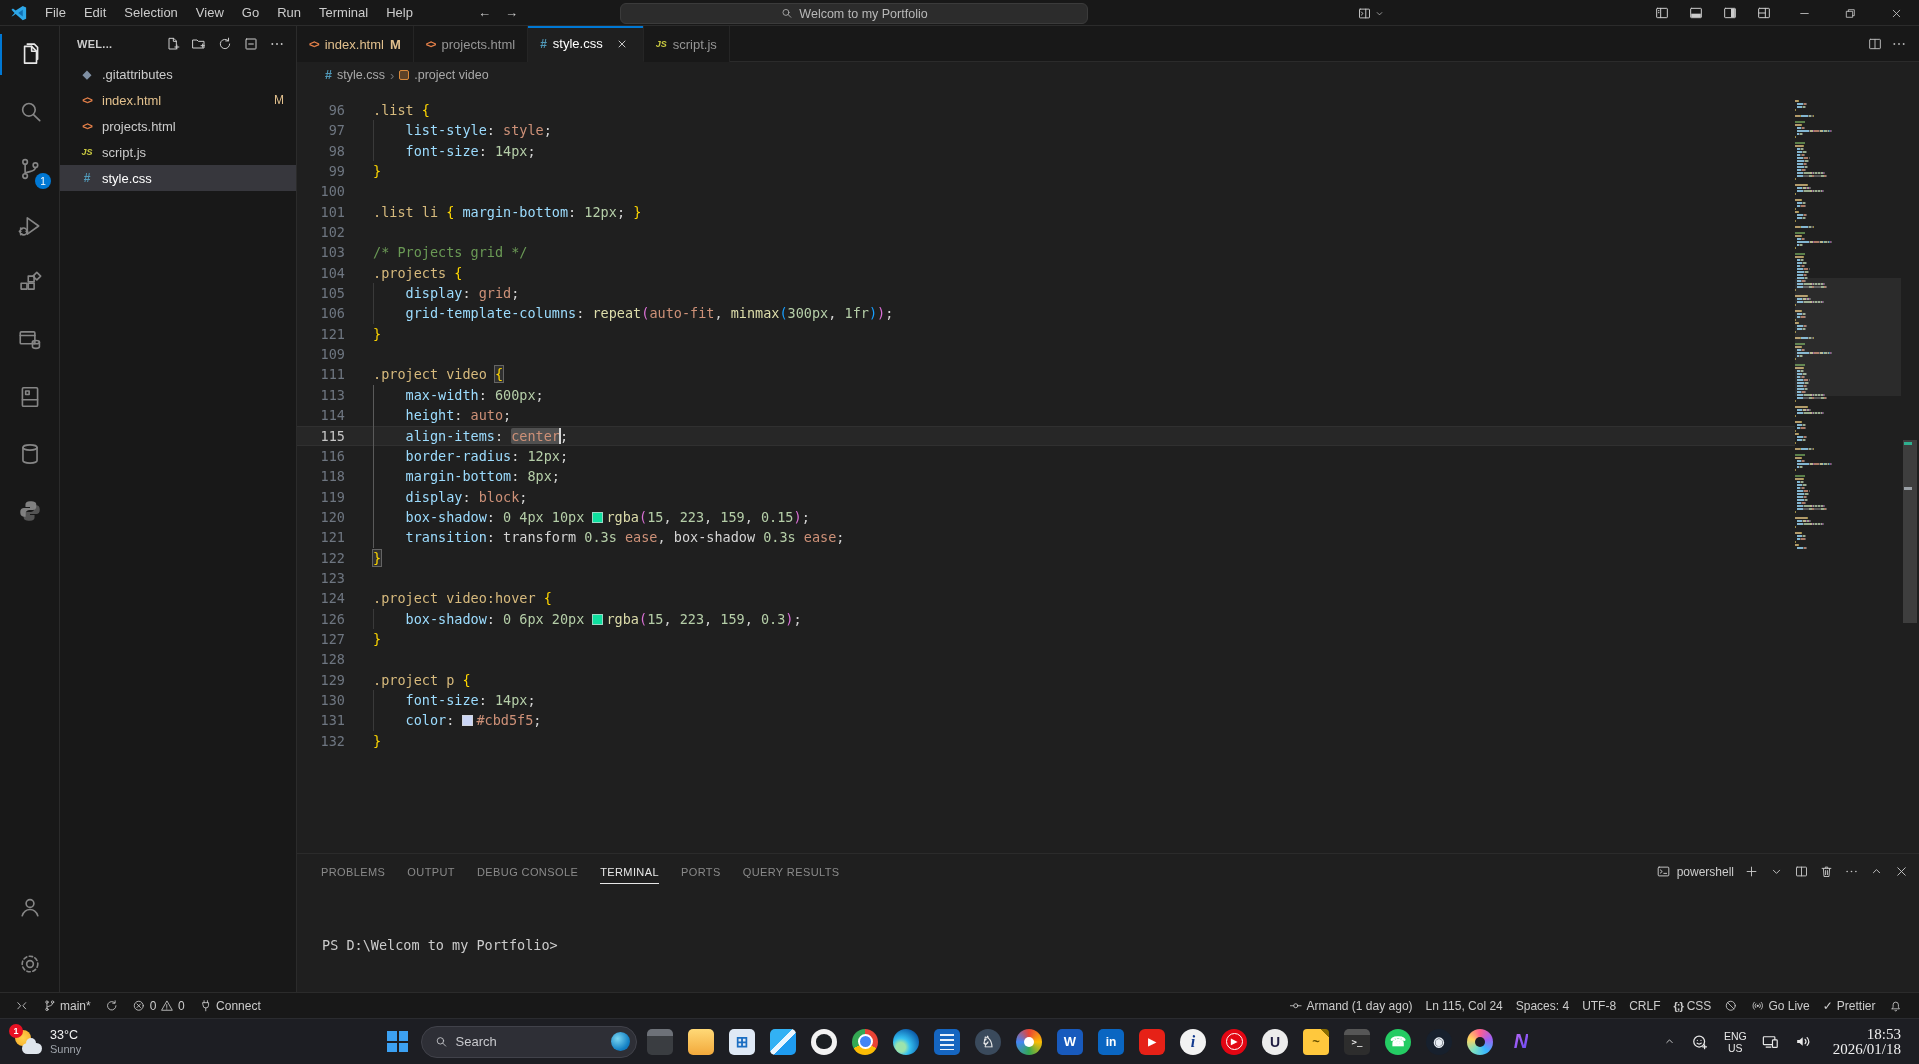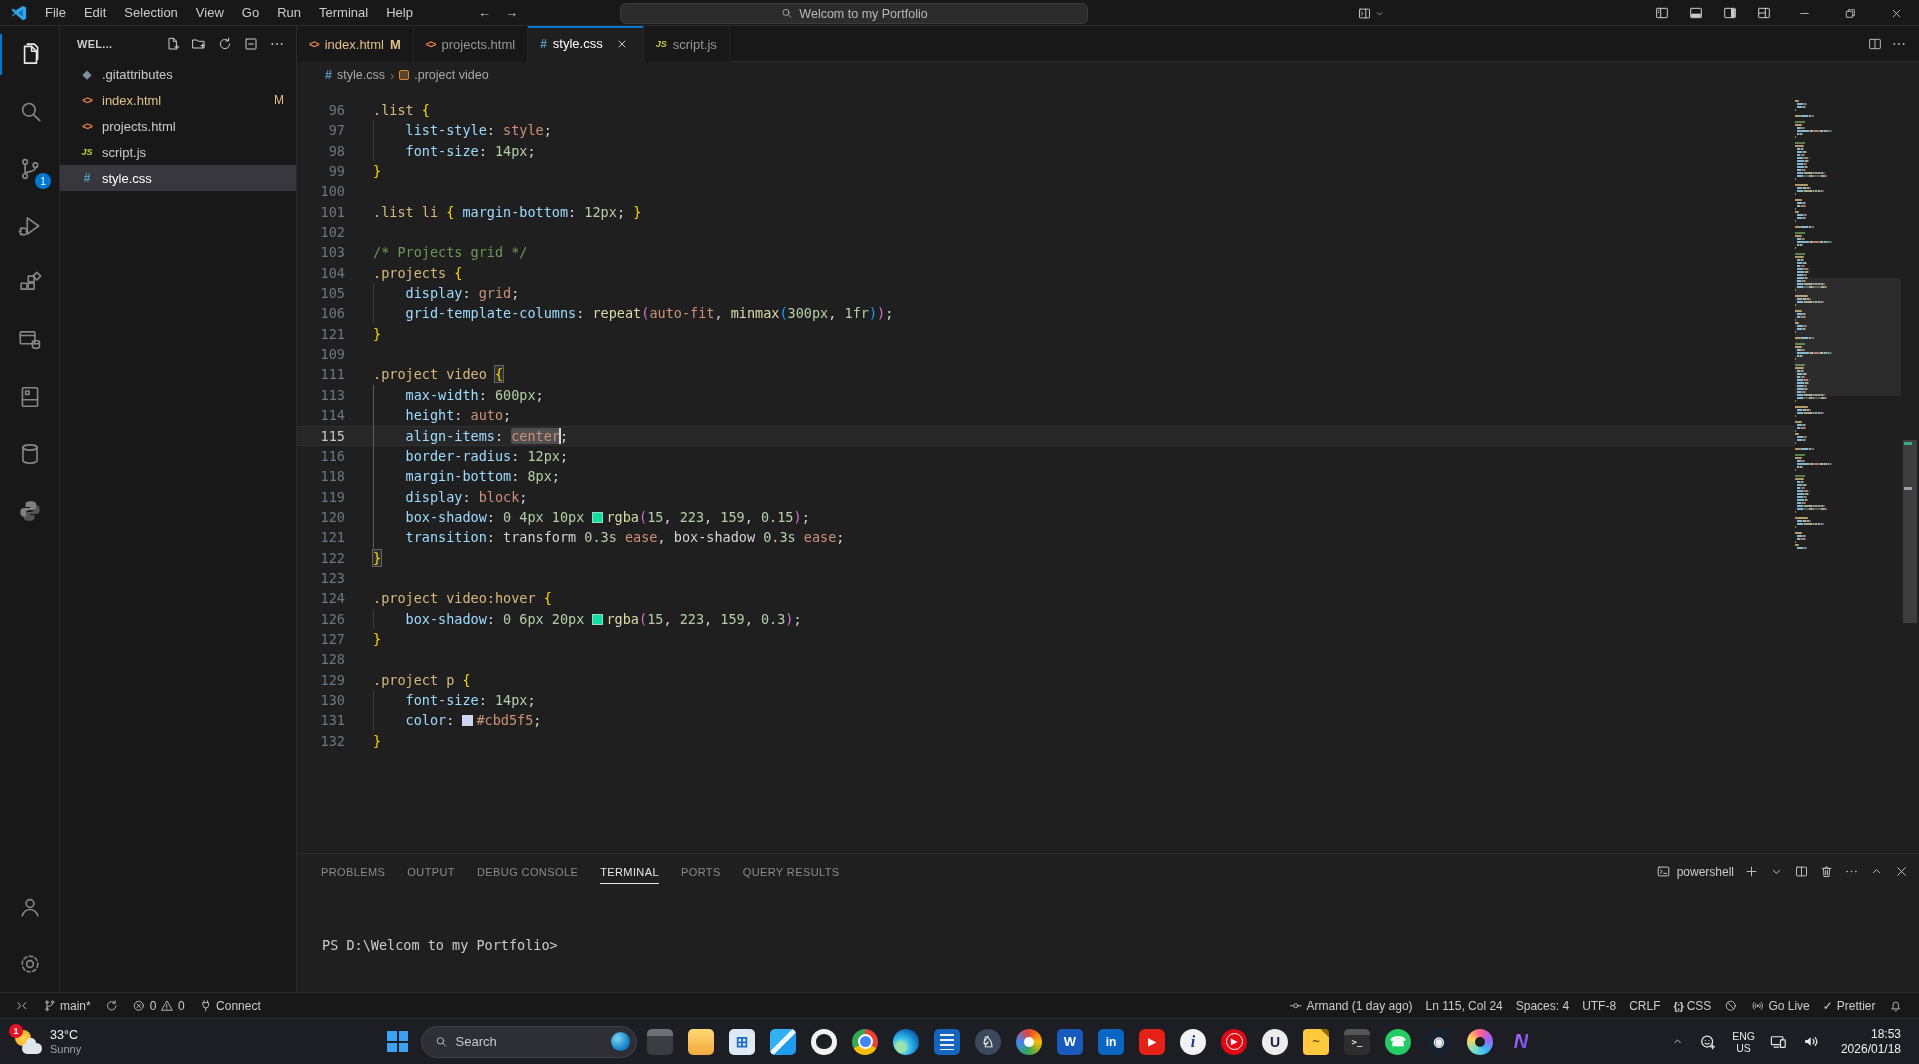--- a/index.html
+++ b/index.html
@@ -166,21 +166,21 @@
   .ap17{background:linear-gradient(#565656 0 6px,#2d2d2d 6px);border-radius:5px;color:#e8e8e8;font-size:9px;font-family:"DejaVu Sans Mono",monospace;}
   .ap18{background:#24cc63;border-radius:50%;font-size:13px;}
   .ap19{background:#17202d;border-radius:50%;font-size:13px;color:#e8eef5;}
   .ap20{background:conic-gradient(#ff5f8f,#a160f3,#38b6ff,#7be0c3,#ffd55f,#ff5f8f);border-radius:50%;}
   .ap20::before{content:"";width:10px;height:10px;border-radius:50%;background:#1d1e23;}
   .ap21{background:transparent;}
   .ap21 span{background:linear-gradient(135deg,#c56bf5,#5b46f4);-webkit-background-clip:text;background-clip:text;color:transparent;font-size:20px;font-style:italic;}
   .tb-tray{position:absolute;right:6px;top:0;height:100%;display:flex;align-items:center;gap:2px;color:#e8e8e8;}
   .tray-btn{height:36px;display:flex;align-items:center;justify-content:center;border-radius:6px;padding:0 6px;cursor:pointer;}
   .tray-lang{display:flex;flex-direction:column;align-items:center;font-size:10.5px;line-height:12px;color:#e8e8e8;}
-  .tray-clock{display:flex;flex-direction:column;align-items:flex-end;font-size:12px;line-height:15px;color:#f0f0f0;padding:0 6px;}
+  .tray-clock{display:flex;flex-direction:column;align-items:flex-end;font-size:15px;line-height:15px;color:#f0f0f0;padding:0 6px;font-family:Liberation Serif, serif;}
 </style>
 </head>
 <body>
 
 <div class="titlebar">
   <svg class="vs-logo" viewBox="0 0 24 24">
     <path d="M17 2.5l4.5 2v15l-4.5 2-9.5-8.2-3.6 2.8L2 16.5 6.1 12 2 7.5l1.9-1.6 3.6 2.8z" fill="#2da7e8"></path>
     <path d="M17 7.5v9L11 12z" fill="#0f6fb4"></path>
   </svg>
   <div id="menubar" style="display:flex;height:100%">

